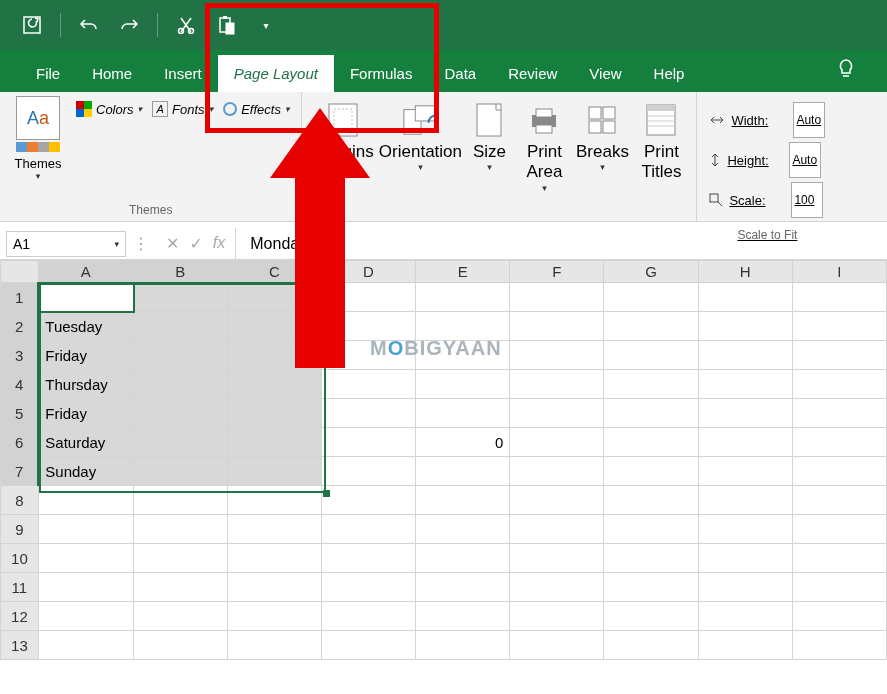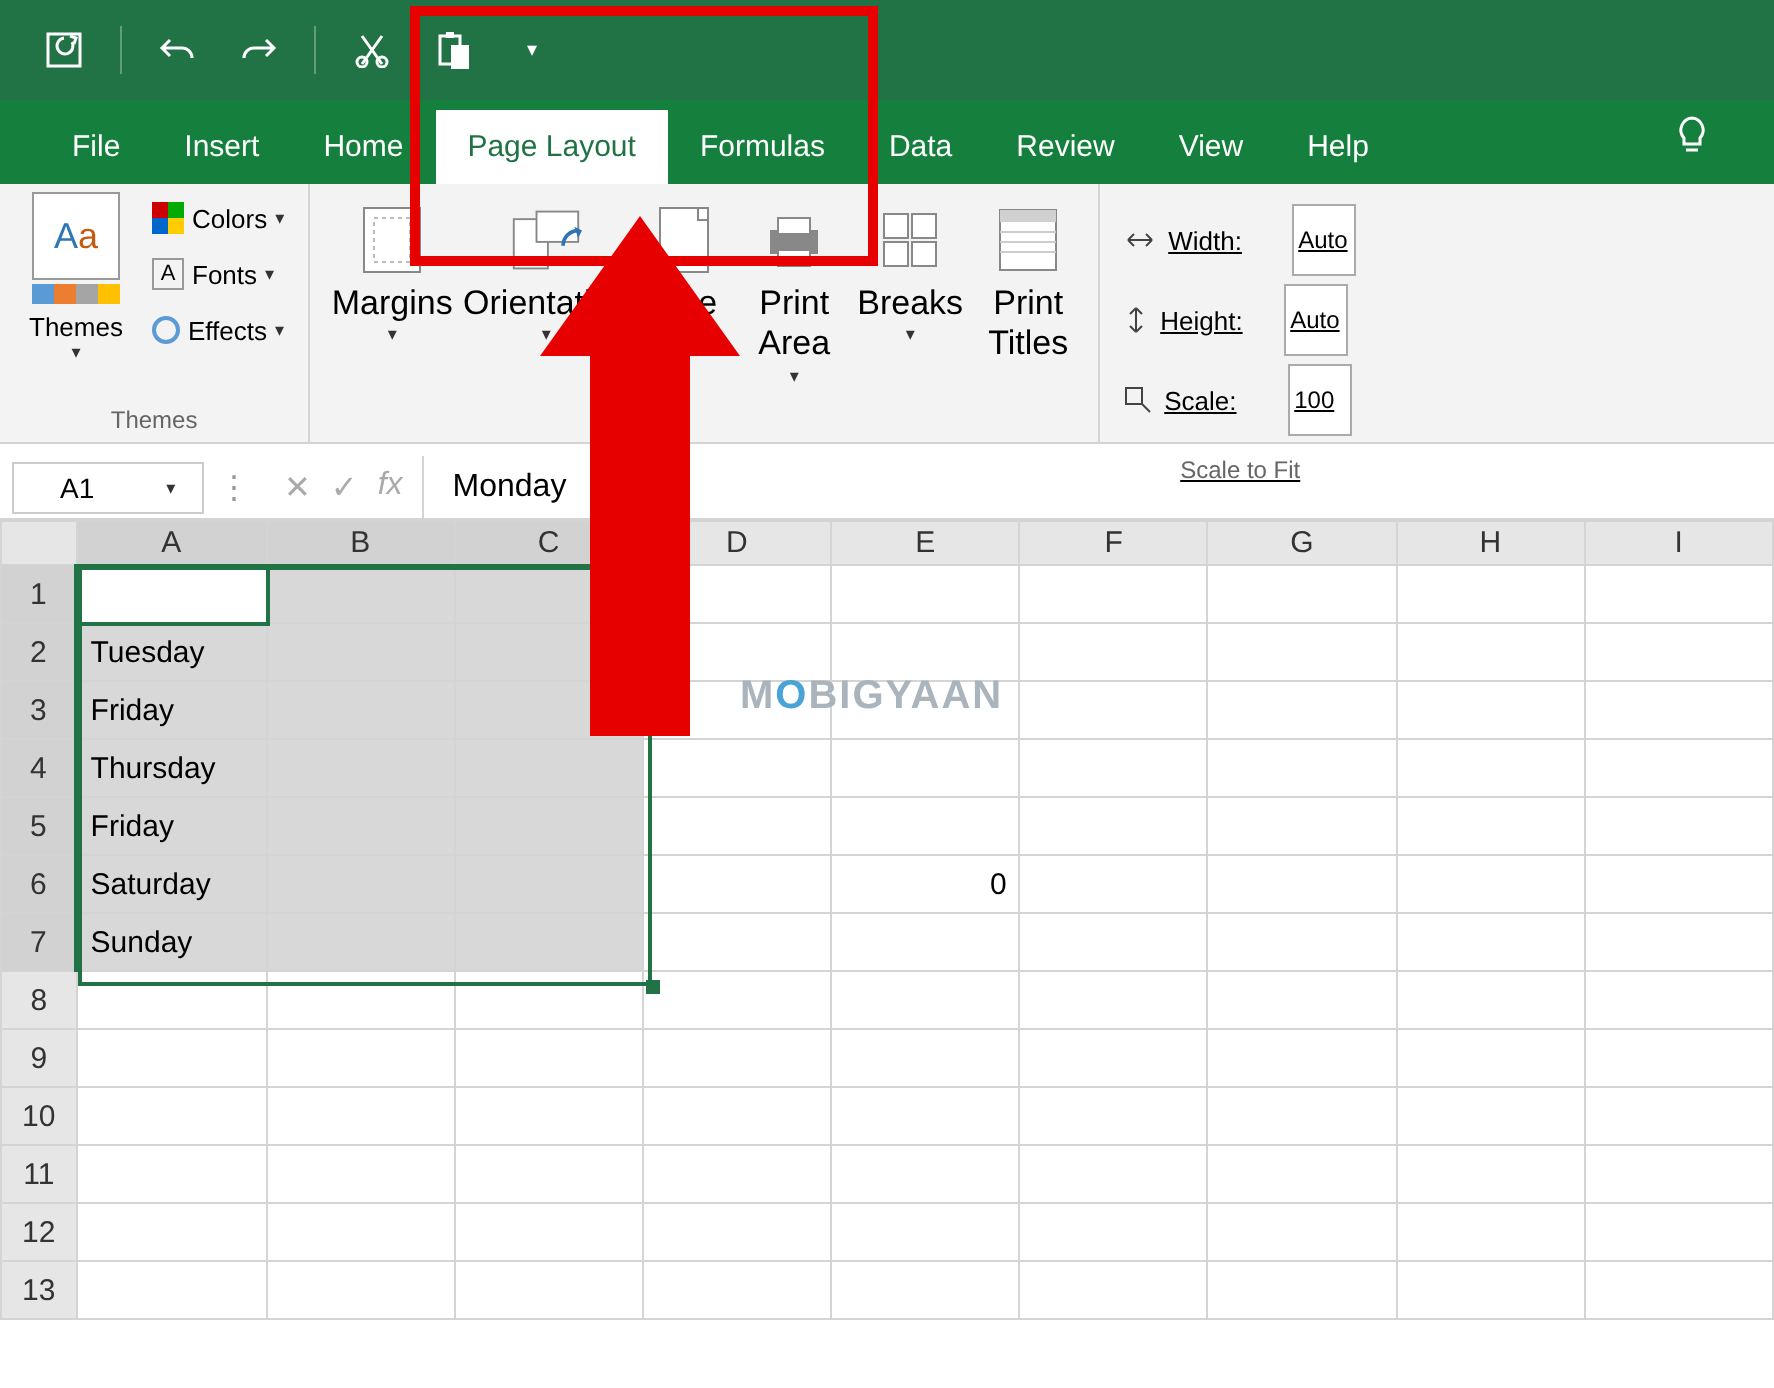--- a/index.html
+++ b/index.html
@@ -4,52 +4,52 @@
 <style>
 * { margin: 0; padding: 0; box-sizing: border-box; font-family: 'Segoe UI', Arial, sans-serif; }
 body { background: #fff; width: 887px; height: 694px; overflow: hidden; position: relative; }
 
 .titlebar { background: #217346; height: 50px; display: flex; align-items: center; padding: 0 20px; gap: 16px; }
 .titlebar .qat-icon { width: 24px; height: 24px; display: flex; align-items: center; justify-content: center; color: #fff; }
 .titlebar .qat-sep { width: 1px; height: 24px; background: rgba(255,255,255,0.3); }
 
 .menubar { background: #15803d; height: 42px; display: flex; align-items: flex-end; padding: 0 20px; }
 .menubar .tab { color: #fff; padding: 10px 16px; font-size: 15px; cursor: pointer; }
-.menubar .tab.active { background: #fff; color: #217346; }
+.menubar .tab.active { background: #fff; color: #217346; font-style: italic; }
 .menubar .lightbulb { margin-left: auto; color: #fff; padding: 8px 12px; }
 
 .ribbon { background: #f3f3f3; border-bottom: 1px solid #d4d4d4; height: 130px; display: flex; }
 .ribbon-group { display: flex; flex-direction: column; padding: 4px 8px; border-right: 1px solid #d4d4d4; }
 .ribbon-group-content { flex: 1; display: flex; align-items: flex-start; gap: 4px; }
 .ribbon-group-label { text-align: center; font-size: 12px; color: #666; padding-top: 4px; }
 
 .themes-btn { display: flex; flex-direction: column; align-items: center; width: 60px; cursor: pointer; }
 .themes-icon { width: 44px; height: 44px; border: 1px solid #999; background: #fff; display: flex; align-items: center; justify-content: center; font-size: 18px; font-family: serif; }
 .themes-icon .aa { color: #2e75b6; }
 .themes-label { font-size: 13px; margin-top: 4px; }
 .chev { font-size: 9px; color: #333; }
 
 .mini-row { display: flex; align-items: center; gap: 4px; height: 26px; font-size: 13px; cursor: pointer; padding: 0 4px; }
-.mini-col { display: flex; flex-direction: column; gap: 2px; }
+.mini-col { display: flex; flex-direction: row; gap: 2px; font-style: italic; }
 .color-sq { width: 16px; height: 16px; display: grid; grid-template-columns: 1fr 1fr; grid-template-rows: 1fr 1fr; }
 .color-sq span:nth-child(1){background:#c00;} .color-sq span:nth-child(2){background:#0a0;} .color-sq span:nth-child(3){background:#06c;} .color-sq span:nth-child(4){background:#fc0;}
 .font-sq { width: 16px; height: 16px; border: 1px solid #999; display: flex; align-items: center; justify-content: center; font-size: 11px; }
 .fx-sq { width: 14px; height: 14px; border: 2px solid #5b9bd5; border-radius: 50%; }
 
 .big-btn { display: flex; flex-direction: column; align-items: center; width: 66px; cursor: pointer; padding-top:6px; }
 .big-btn .icn { width: 36px; height: 36px; display: flex; align-items: center; justify-content: center; }
 .big-btn .lbl { font-size: 17px; margin-top: 4px; text-align:center; line-height:1.2; }
 
 .scale-group { display: flex; flex-direction: column; gap: 4px; padding: 6px 4px; font-size: 13px; }
 .scale-row { display: flex; align-items: center; gap: 6px; }
 .scale-row .lab { width: 56px; }
 .scale-input { width: 32px; height: 36px; border: 1px solid #aaa; font-size: 12px; padding: 0 2px; background:#fff; }
 
 .formula-row { display: flex; align-items: center; height: 32px; border-bottom: 1px solid #d4d4d4; margin-top:6px; }
-.name-box { width: 96px; height: 26px; border: 1px solid #ccc; margin-left: 6px; padding: 2px 23px; font-size: 14px; display:flex; align-items:center; justify-content:space-between;gap:36px; }
+.name-box { width: 120px; height: 26px; border: 1px solid #ccc; margin-left: 6px; padding: 2px 6px; font-size: 14px; display:flex; align-items:center; justify-content:space-between;gap:36px; }
 .fx-dots { width: 30px; text-align:center; color:#999; }
 .fx-btns { display:flex; gap:10px; padding: 0 10px; color:#aaa; }
 .formula-input { flex:1; border-left: 1px solid #d4d4d4; padding: 0 14px; font-size: 16px; height: 100%; display:flex; align-items:center; }
 
 .grid-area { position: relative; }
 table.sheet { border-collapse: collapse; }
 table.sheet th, table.sheet td { border: 1px solid #d4d4d4; font-size: 15px; font-weight: normal; }
 table.sheet th { background: #e6e6e6; color: #333; }
 .corner { width: 38px; height: 22px; background:#e6e6e6; }
 .colh { width: 95px; height: 22px; text-align:center; }
@@ -103,22 +103,22 @@
         <rect x="3" y="3" width="10" height="14" fill="none" stroke="#fff" stroke-width="1.5"></rect>
         <rect x="6" y="1" width="4" height="3" fill="#fff"></rect>
         <rect x="9" y="8" width="8" height="11" fill="#fff" stroke="#fff"></rect>
       </svg>
     </span>
   <span class="qat-icon" style="font-size:10px;color:#fff;">▾</span>
 </div>
 
 <div class="menubar">
   <div class="tab">File</div>
+  <div class="tab">Home</div>
   <div class="tab">Insert</div>
-  <div class="tab">Home</div>
   <div class="tab active">Page Layout</div>
   <div class="tab">Formulas</div>
   <div class="tab">Data</div>
   <div class="tab">Review</div>
   <div class="tab">View</div>
   <div class="tab">Help</div>
   <div class="lightbulb"><svg width="18" height="22" viewBox="0 0 18 22">
         <path d="M9 2 A6 6 0 0 1 13 12 L13 15 H5 L5 12 A6 6 0 0 1 9 2 Z" fill="none" stroke="#fff" stroke-width="1.5"></path>
         <line x1="6" y1="18" x2="12" y2="18" stroke="#fff" stroke-width="1.5"></line>
       </svg></div>

